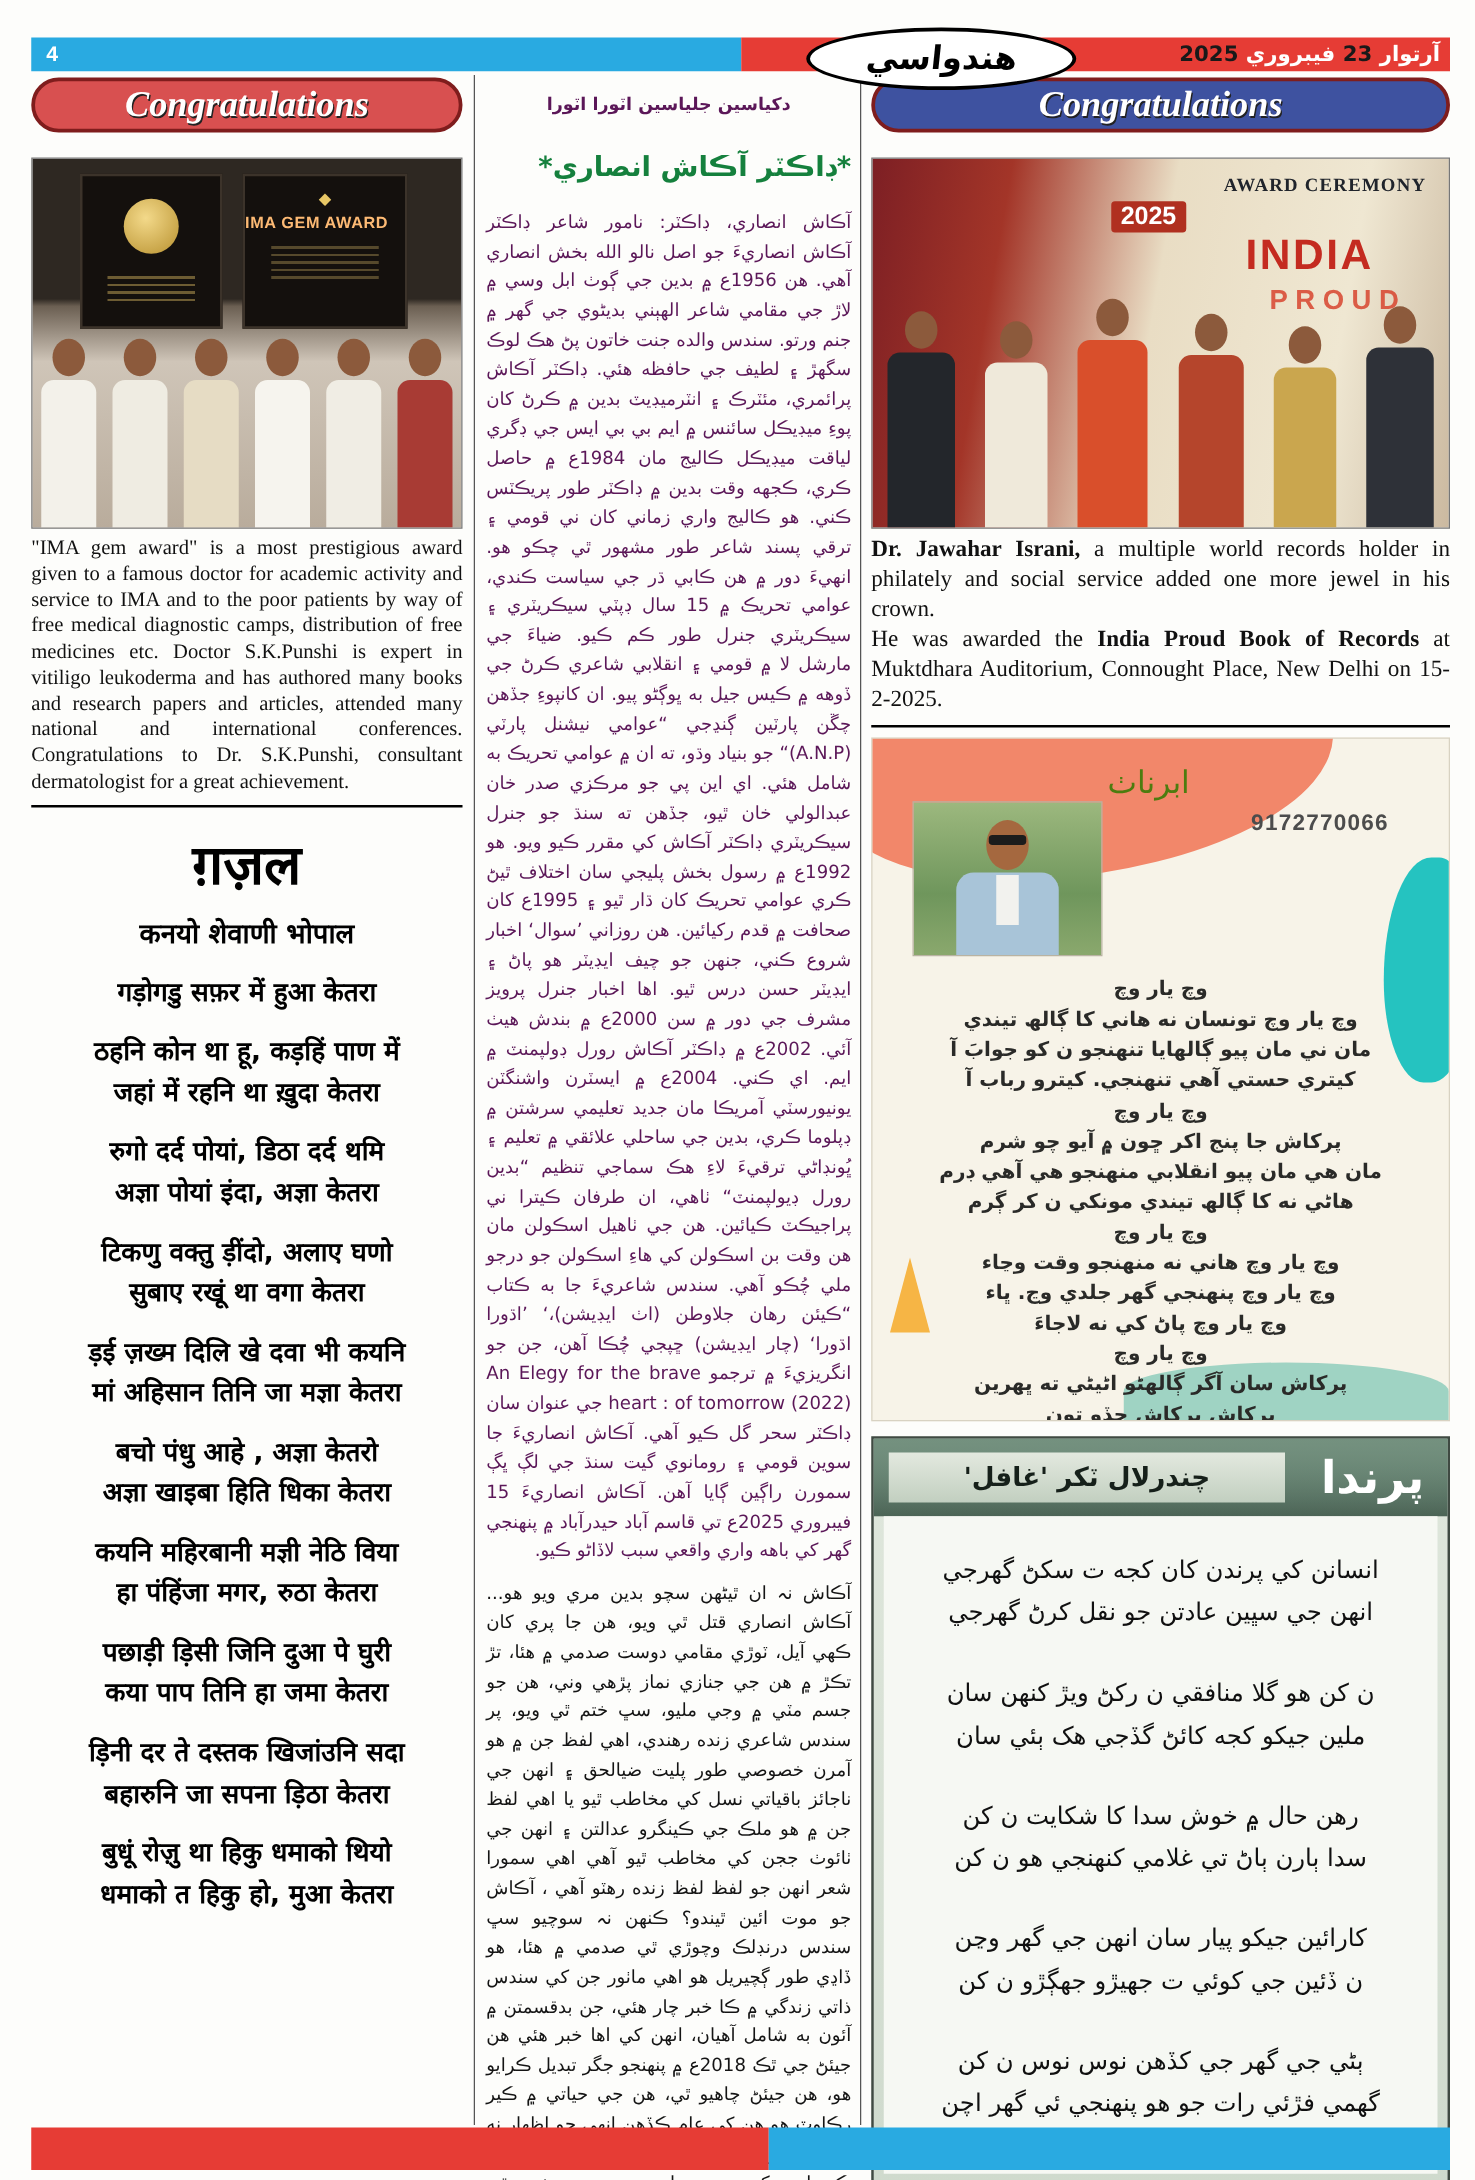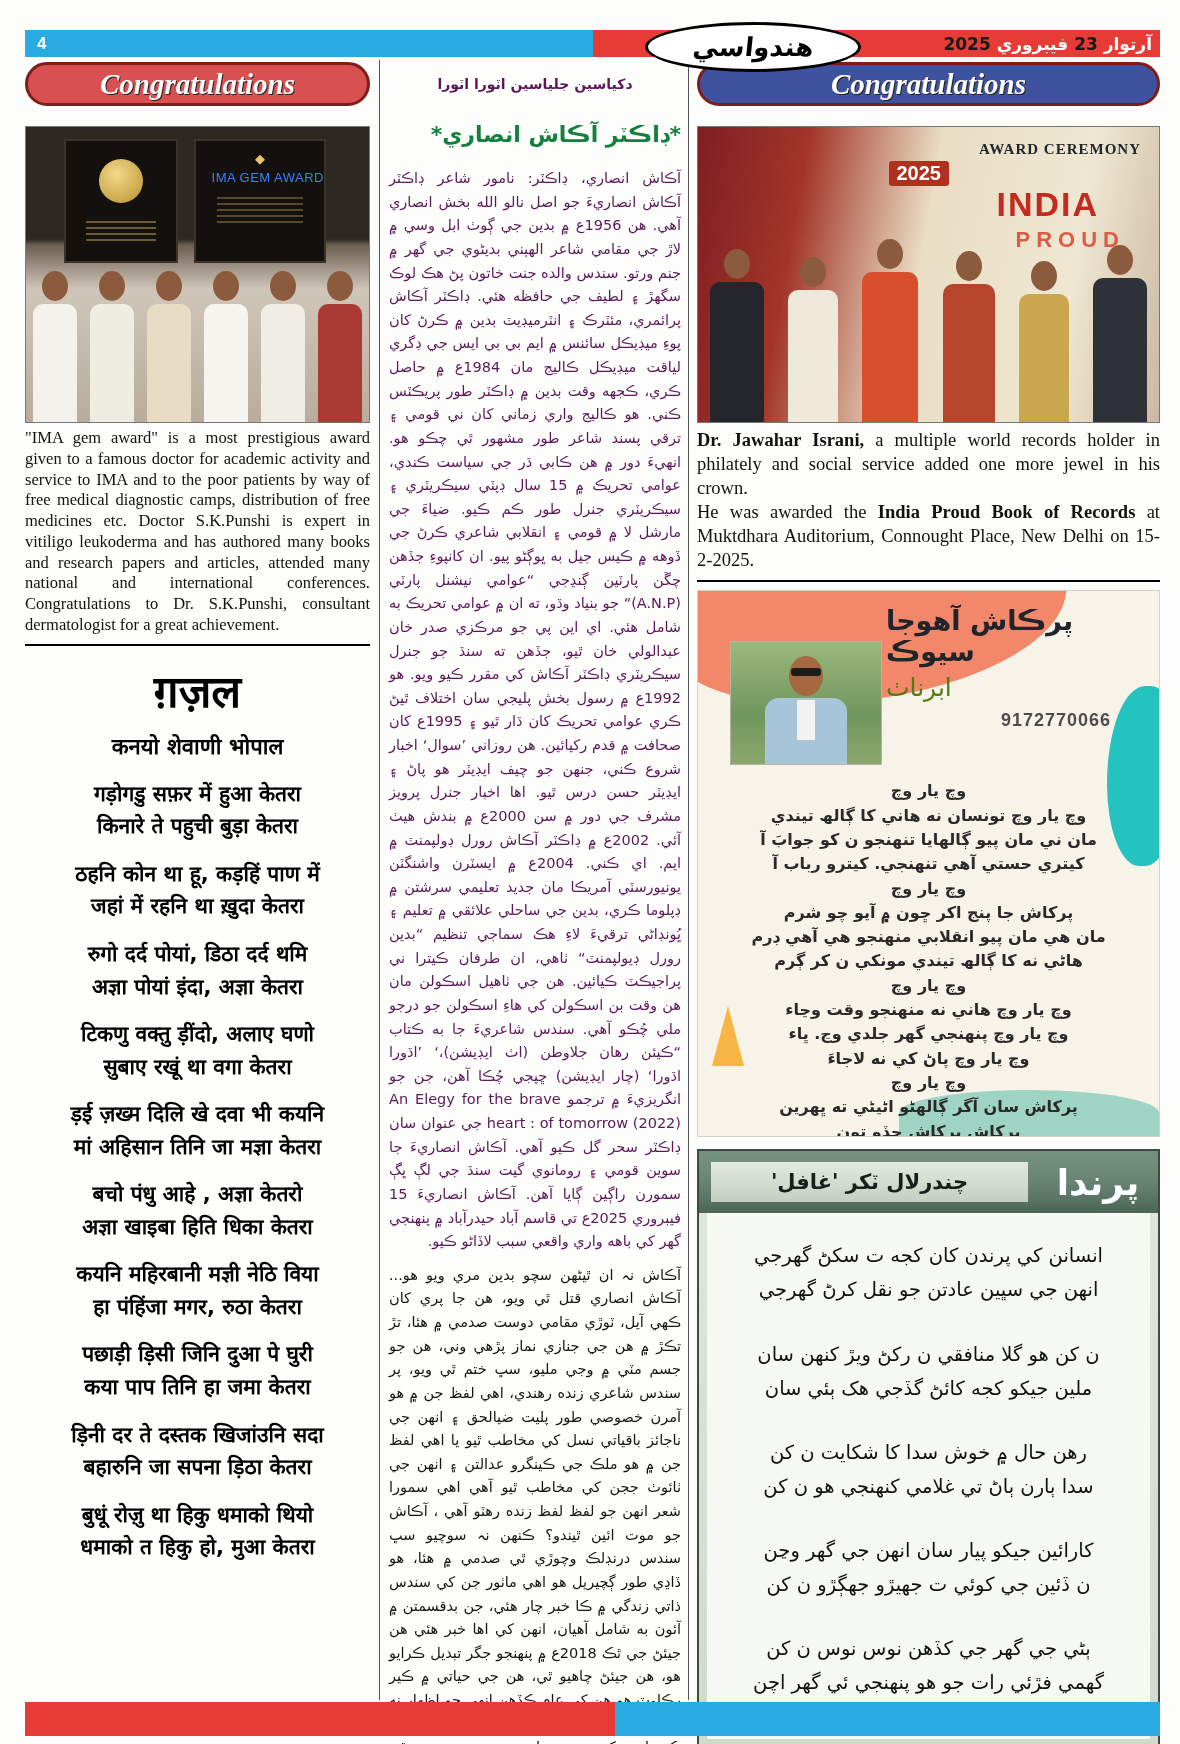--- a/index.html
+++ b/index.html
@@ -32,21 +32,21 @@
 
   
   .photo{position:relative;overflow:hidden;border:1px solid #777;}
   .ima-photo{height:295px;background:linear-gradient(#2e2822 0%,#2e2822 38%,#6b5f52 40%,#cfc5b8 55%,#b9ac9c 100%);}
   .plaque{position:absolute;top:12px;height:120px;background:#14100d;border:2px solid #3c332a;}
   .plaque-left{left:38px;width:110px;}
   .plaque-right{left:168px;width:128px;}
   .medal{position:absolute;left:33px;top:18px;width:44px;height:44px;border-radius:50%;background:radial-gradient(circle at 40% 35%,#f3d98a,#b8912f);}
   .plaque-lines{position:absolute;left:20px;top:76px;width:70px;height:26px;background:repeating-linear-gradient(#14100d 0 4px,#6d5c33 4px 6px);}
   .gem{color:#e8c766;font-size:13px;text-align:center;margin-top:10px;}
-  .plaque-title{color:#3b82f6;font-weight:normal;font-size:13px;text-align:right;margin-top:4px;letter-spacing:.5px;}
+  .plaque-title{color:#fdba74;font-weight:bold;font-size:13px;text-align:left;margin-top:4px;letter-spacing:.5px;}
   .plaque-sub{margin:8px auto 0;width:86px;height:34px;background:repeating-linear-gradient(#14100d 0 4px,#56492c 4px 6px);}
   .people{position:absolute;left:0;bottom:0;width:100%;height:170px;display:flex;justify-content:space-around;align-items:flex-end;}
   .person{display:flex;flex-direction:column;align-items:center;}
   .p-head{width:26px;height:30px;border-radius:50%;background:#8c5a3c;}
   .p-torso{width:44px;height:118px;border-radius:10px 10px 0 0;margin-top:3px;}
 
   .ceremony-photo{height:295px;background:linear-gradient(100deg,#7d1f24 0%,#a33528 22%,#e9ddc4 48%,#efe7d2 78%,#cbb9a0 100%);}
   .bt1{position:absolute;right:18px;top:14px;font-family:"Liberation Serif",serif;font-size:15px;color:#20242b;letter-spacing:1px;font-weight:bold;}
   .bt2{position:absolute;right:210px;top:34px;font-size:20px;color:#fff;font-weight:bold;background:#b03020;padding:1px 8px;border-radius:3px;}
   .bt3{position:absolute;right:60px;top:58px;font-size:34px;color:#c42b20;font-weight:bold;letter-spacing:2px;}
@@ -178,21 +178,20 @@
     <div class="eng eng-left">"IMA gem award" is a  most prestigious award given to a famous doctor for academic activity and service to IMA and to the poor patients by way of free medical diagnostic camps, distribution of free medicines etc. Doctor S.K.Punshi is expert in vitiligo leukoderma and has authored many books and research papers and articles, attended many national and international conferences. Congratulations to Dr. S.K.Punshi, consultant dermatologist for a great achievement.</div>
     <hr class="rule">
 
     <div class="ghazal">
       <div class="ghazal-title">ग़ज़ल</div>
       <div class="ghazal-author">कनयो शेवाणी भोपाल</div>
       <div>
 
           <div class="couplet">
             <div class="c-line">गड़ोगडु सफ़र में हुआ केतरा</div>
-            <div class="c-line">किनारे ते पहुची बुड़ा केतरा</div>
           </div>
 
           <div class="couplet">
             <div class="c-line">ठहनि कोन था हू, कड़हिं पाण में</div>
             <div class="c-line">जहां में रहनि था ख़ुदा केतरा</div>
           </div>
 
           <div class="couplet">
             <div class="c-line">रुगो दर्द पोयां, डिठा दर्द थमि</div>
             <div class="c-line">अज्ञा पोयां इंदा, अज्ञा केतरा</div>
@@ -288,21 +287,20 @@
     </div>
     <hr class="rule">
 
     <div class="prakash-card">
       <div class="blob-salmon"></div>
       <div class="blob-teal-right"></div>
       <div class="blob-yellow"></div>
       <div class="blob-teal-wave"></div>
       <div class="card-head">
         <div class="card-titles">
-          <div class="card-title">پرڪاش آھوجا سيوڪ</div>
           <div class="card-subtitle">ابرناٺ</div>
           <div class="card-phone">9172770066</div>
         </div>
         <div class="card-photo">
           <div class="cp-body"></div>
           <div class="cp-shirt"></div>
           <div class="cp-head"></div>
           <div class="cp-glasses"></div>
         </div>
       </div>

